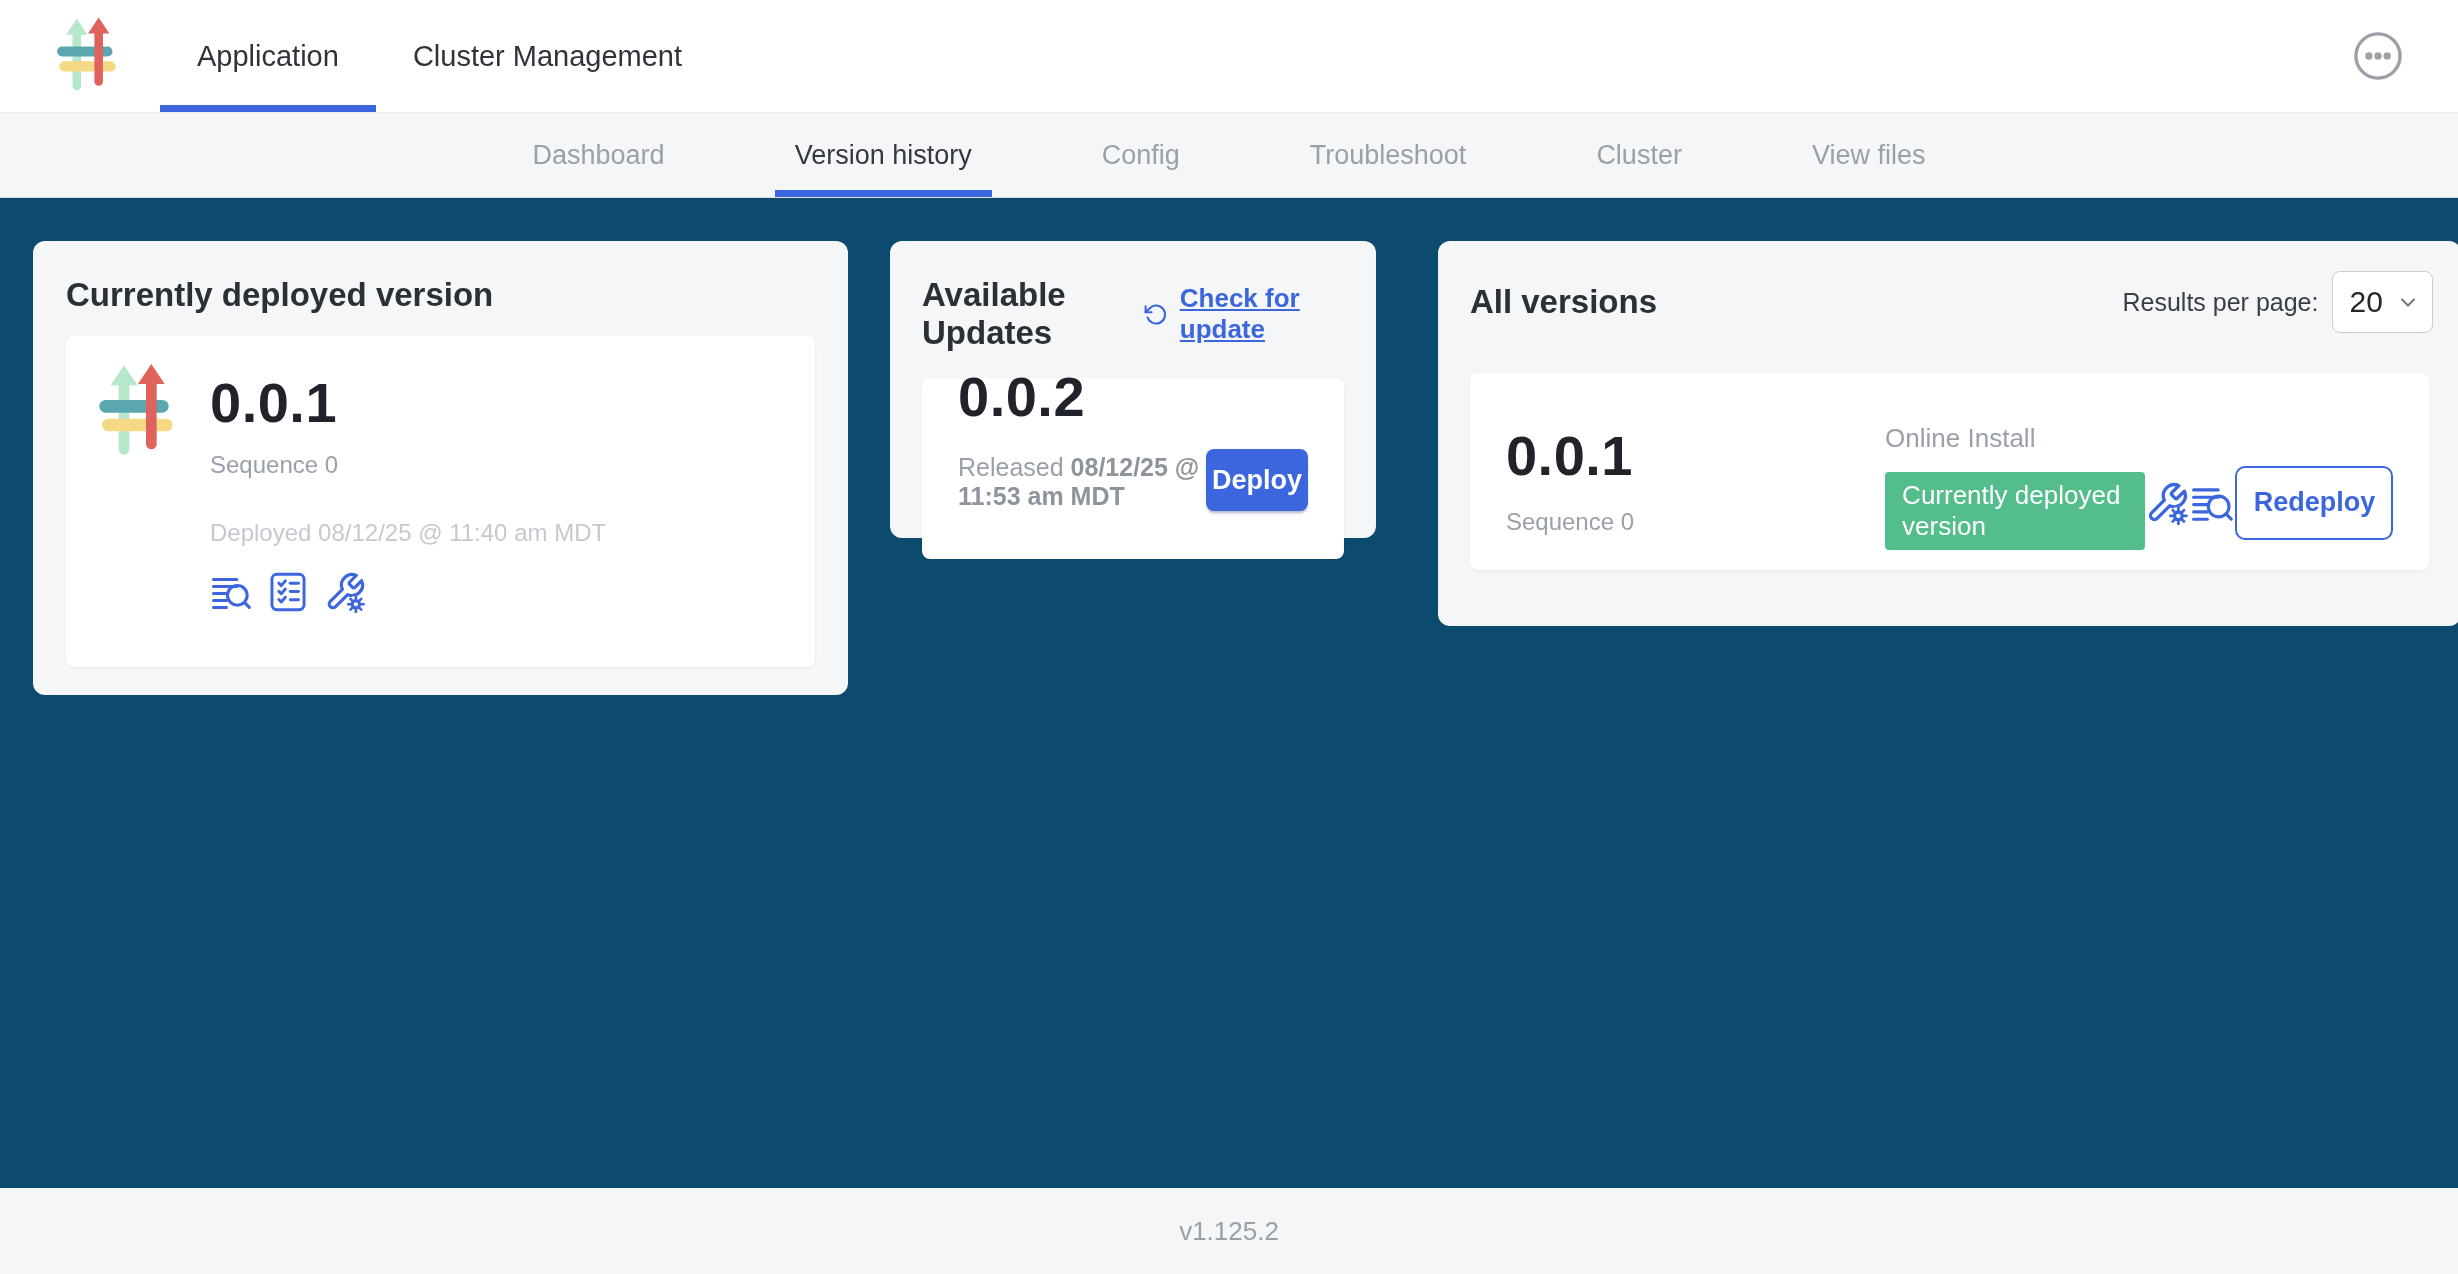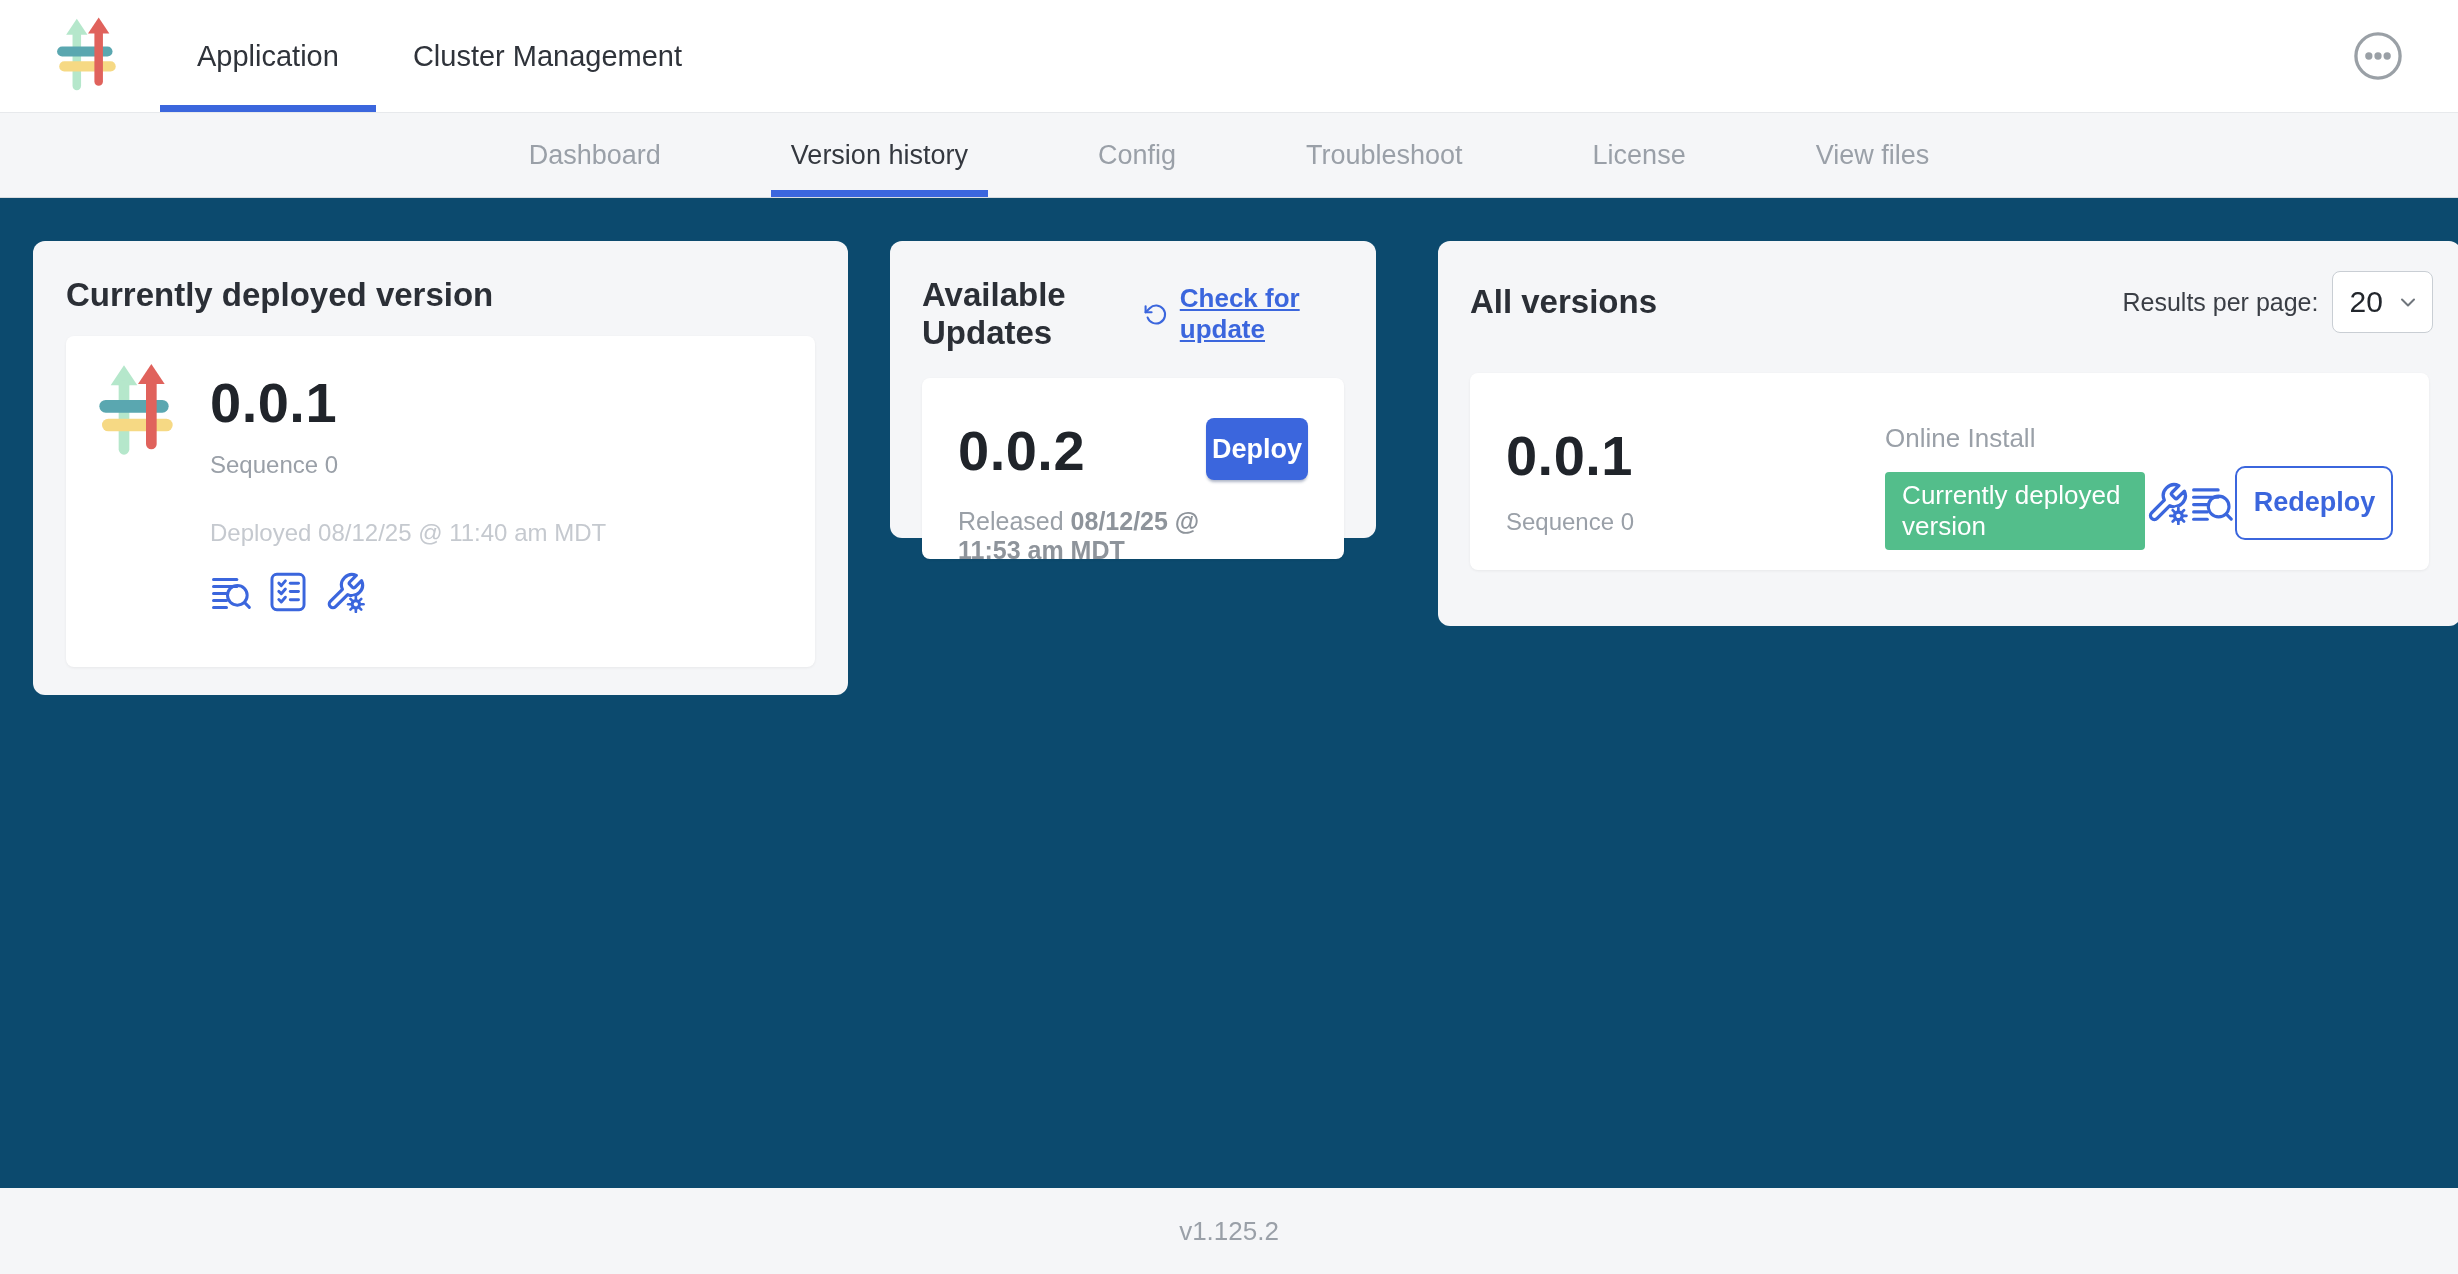--- a/index.html
+++ b/index.html
@@ -64,21 +64,21 @@
   .icon-row { display:flex; align-items:center; gap: 18px; margin-top: 24px; }
   .icon-btn { cursor:pointer; display:inline-flex; }
 
   
   .right-col { width: 1556px; display:flex; flex-direction:row; gap: 62px; }
 
   .updates-card { height: 297px; padding: 35px 32px 28px 32px; }
   .updates-head { display:flex; align-items:center; justify-content:space-between; }
   .check-link { display:flex; align-items:center; gap: 12px; cursor:pointer; }
   .check-link span { font-size: 26px; font-weight:bold; color: var(--accent); text-decoration: underline; }
-  .update-row { margin-top: 26px; height: 181px; padding: 40px 36px 22px 36px; display:flex; align-items:flex-start; }
+  .update-row { margin-top: 26px; height: 181px; padding: 40px 36px 48px 36px; display:flex; align-items:flex-end; }
   .update-info .big-version { font-size: 56px; }
   .released-line { margin-top: 24px; font-size: 25px; color:#9aa0a7; }
   .released-line b { color:#8e949b; }
   .deploy-btn {
     margin-left:auto; width: 140px; height: 62px; border:none; border-radius: 8px;
     background: var(--accent); color:#fff; font-family:inherit; font-size: 27px; font-weight:bold;
     cursor:pointer; box-shadow: 0 3px 3px -1px rgba(20,40,90,.35);
   }
 
   .versions-card { height: 385px; padding: 30px 32px 0 32px; }
@@ -139,21 +139,21 @@
       <circle cx="16.4" cy="12" r="1.75" fill="#9aa0a6"></circle>
     </svg>
   </div>
 </div>
 
 <div class="subnav">
   <div class="subnav-item">Dashboard</div>
   <div class="subnav-item active">Version history</div>
   <div class="subnav-item">Config</div>
   <div class="subnav-item">Troubleshoot</div>
-  <div class="subnav-item">License</div>
+  <div class="subnav-item">Cluster</div>
   <div class="subnav-item">View files</div>
 </div>
 
 <div class="main">
 
   <div class="card deployed-card">
     <div class="card-title">Currently deployed version</div>
     <div class="white-card deployed-inner">
       <div class="deployed-logo">
         <svg width="84" height="96" viewBox="0 0 60 72">

